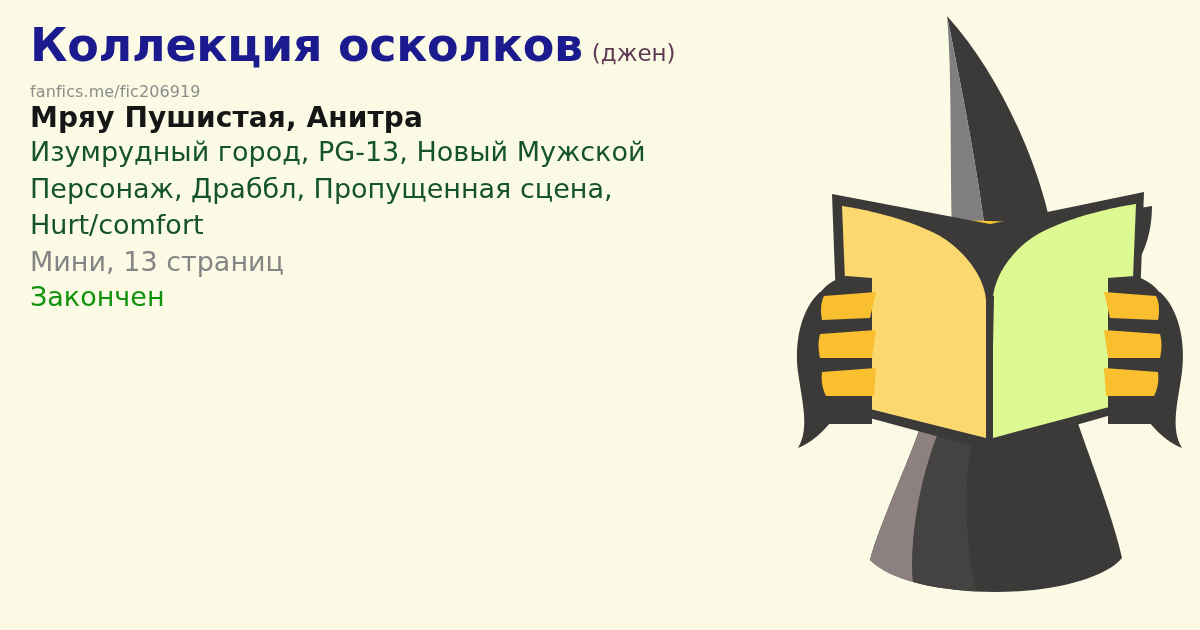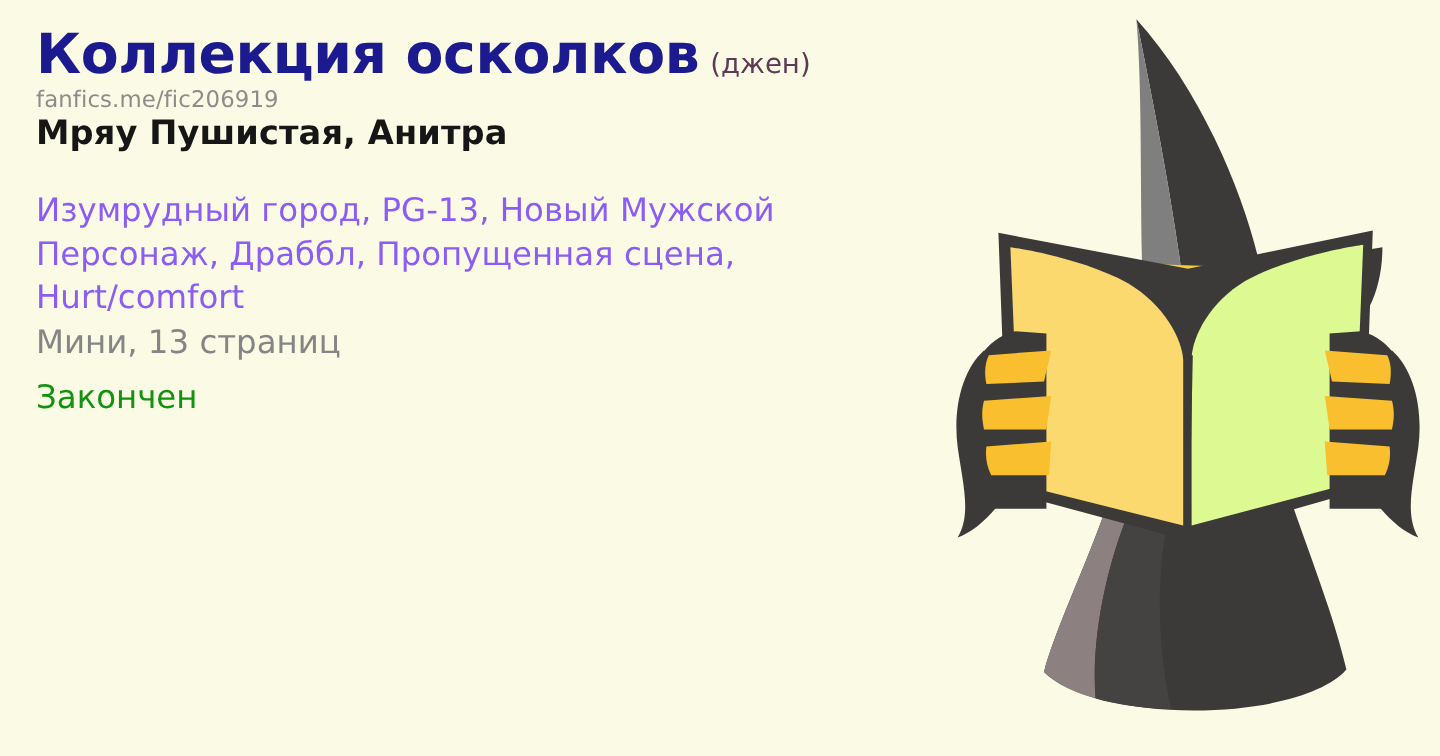--- a/index.html
+++ b/index.html
@@ -39,45 +39,43 @@
     vertical-align: baseline;
   }
   .title-cat {
     font-size: 23px;
     color: #5e3a55;
     margin-left: 9px;
     vertical-align: baseline;
     font-weight: normal;
   }
   .url {
-    margin-top: 4px;
-    font-size: 19px;
+    margin-top: 14px;
+    font-size: 16px;
     color: #8c8c8c;
     letter-spacing: 0.1px;
   }
   .authors {
     font-size: 28px;
     font-weight: bold;
     color: #161616;
     letter-spacing: 0.1px;
   }
   .tags {
-    margin-top: 31px;
     font-size: 27px;
-    color: #8b5cf6;
+    color: #14532d;
     line-height: 1.36;
     max-width: 730px;
   }
   .size {
     font-size: 27px;
     color: #858585;
     line-height: 1.3;
   }
   .status {
-    margin-top: 11px;
     font-size: 27px;
     color: #11930f;
     line-height: 1.3;
   }
   .art {
     position: absolute;
     right: 0px;
     top: 0px;
     width: 420px;
     height: 630px;

